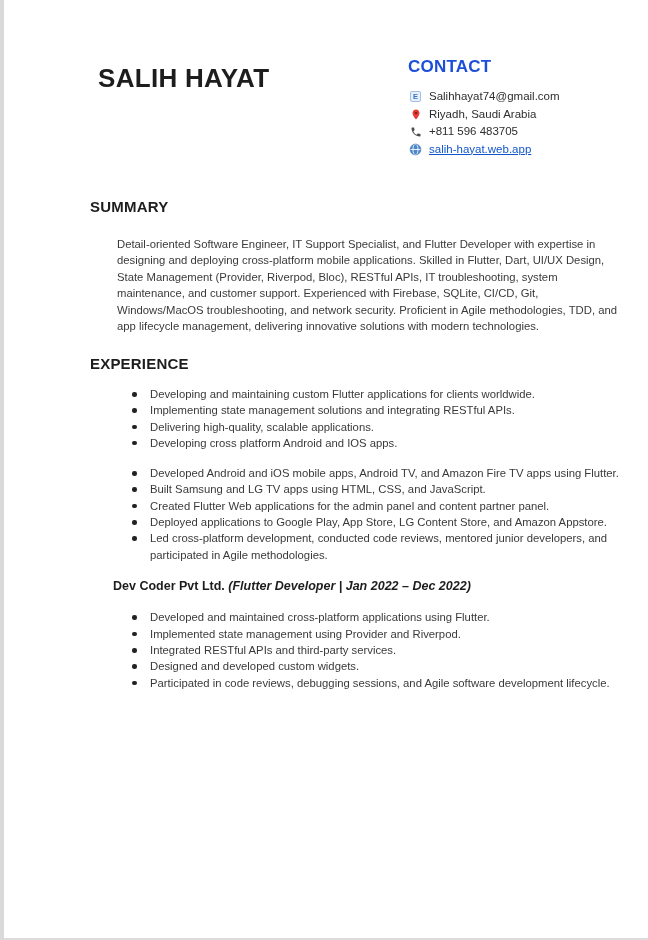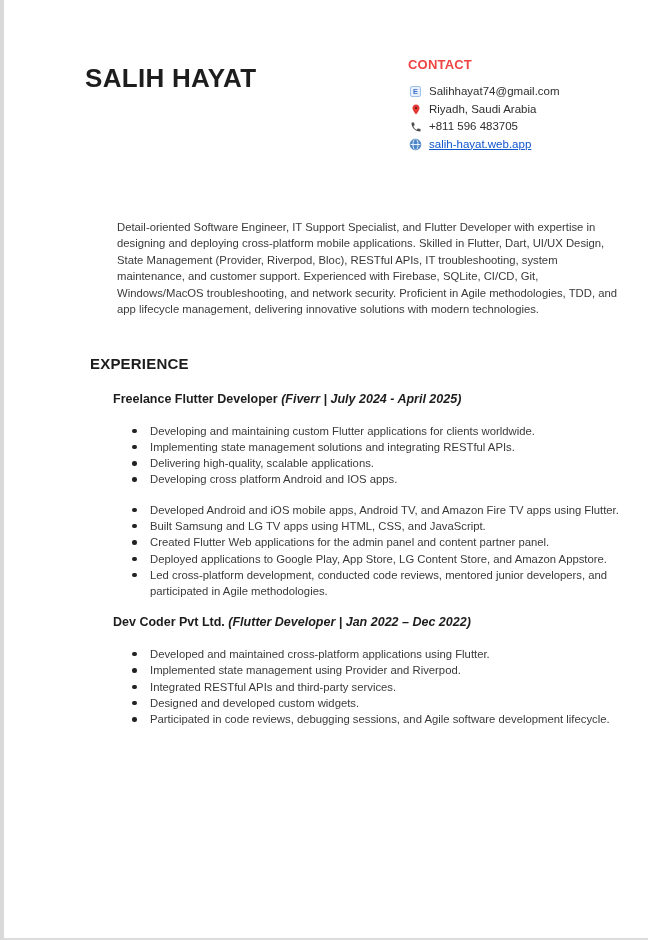--- a/index.html
+++ b/index.html
@@ -17,33 +17,33 @@
     position: absolute; left: 0; top: 0; width: 4px; height: 100%;
     background: #d9d9d9;
   }
   .edge-bottom {
     position: absolute; left: 4px; bottom: 0; right: 0; height: 2px;
     background: #dcdcdc;
   }
 
   
   .name {
-    position: absolute; left: 85px; top: 64px;
+    position: absolute; left: 98px; top: 64px;
     font-size: 26px; font-weight: 700; color: #1d1d1d;
     letter-spacing: 0.3px; line-height: 1.1;
   }
   .person-title {
     position: absolute; left: 97px; top: 114px;
     font-size: 11px; font-weight: 700; color: #222222;
   }
 
   
   .contact { position: absolute; left: 408px; top: 57px; width: 220px; }
   .contact h2 {
-    font-size: 13px; font-weight: 700; color: #ef4444;
+    font-size: 17px; font-weight: 700; color: #1d4ed8;
     margin-bottom: 13px; letter-spacing: 0.2px;
   }
   .c-row {
     display: flex; align-items: center; gap: 6px;
     font-size: 11.5px; line-height: 13px; margin-bottom: 4.5px; color: #2e2e2e;
   }
   .c-ico { flex: 0 0 15px; width: 15px; display: flex; justify-content: center; }
   .email-ph {
     width: 11px; height: 11px; border: 1px solid #9fc0e8; background: #e8f1fb;
     border-radius: 2px; display: inline-flex; align-items: center; justify-content: center;
@@ -129,28 +129,28 @@
           <line x1="2.5" y1="12" x2="21.5" y2="12" stroke="#ffffff" stroke-width="1.6"></line>
           <ellipse cx="12" cy="12" rx="4.6" ry="9.5" fill="none" stroke="#ffffff" stroke-width="1.6"></ellipse>
           <circle cx="12" cy="12" r="10" fill="none" stroke="#3a6fb0" stroke-width="1"></circle>
         </svg>
       </span>
       <a class="weblink">salih-hayat.web.app</a>
     </div>
   </aside>
 
   <section class="summary">
+    <h2 class="section-h">SUMMARY</h2>
     <p>Detail-oriented Software Engineer, IT Support Specialist, and Flutter Developer with expertise in designing and deploying cross-platform mobile applications. Skilled in Flutter, Dart, UI/UX Design, State Management (Provider, Riverpod, Bloc), RESTful APIs, IT troubleshooting, system maintenance, and customer support. Experienced with Firebase, SQLite, CI/CD, Git, Windows/MacOS troubleshooting, and network security. Proficient in Agile methodologies, TDD, and app lifecycle management, delivering innovative solutions with modern technologies.</p>
   </section>
 
   <section class="experience">
     <h2 class="section-h">EXPERIENCE</h2>
 
     <div class="job job-1">
-      <h3 class="job-h"><span>Freelance Flutter Developer</span> <span class="meta">(Fiverr | July 2024 - April 2025)</span></h3>
       <ul>
         <li>Developing and maintaining custom Flutter applications for clients worldwide.</li>
         <li>Implementing state management solutions and integrating RESTful APIs.</li>
         <li>Delivering high-quality, scalable applications.</li>
         <li>Developing cross platform Android and IOS apps.</li>
       </ul>
     </div>
 
     <div class="job job-2">
       <ul>

